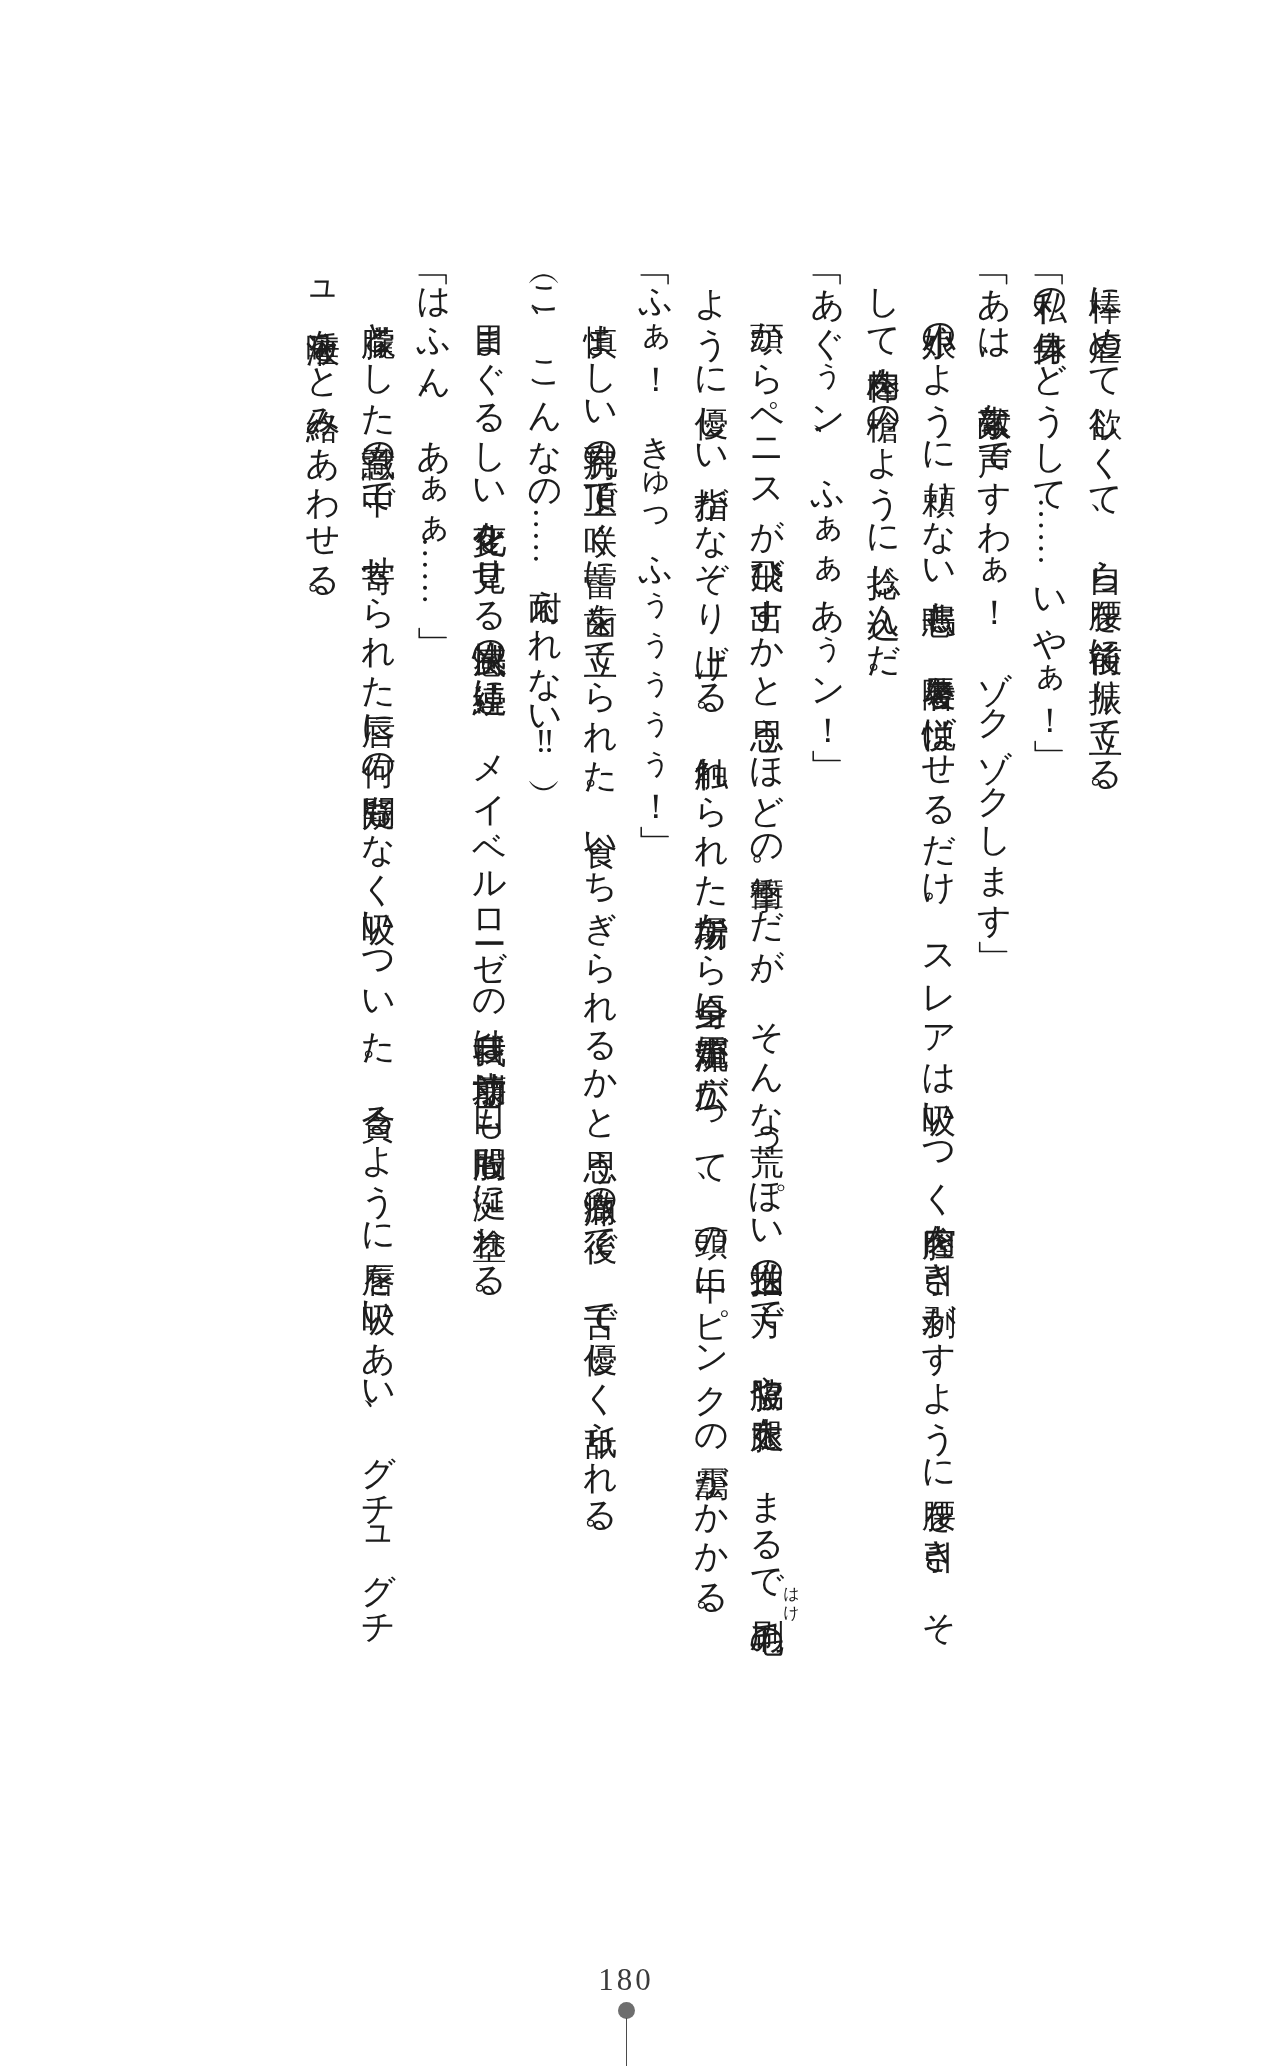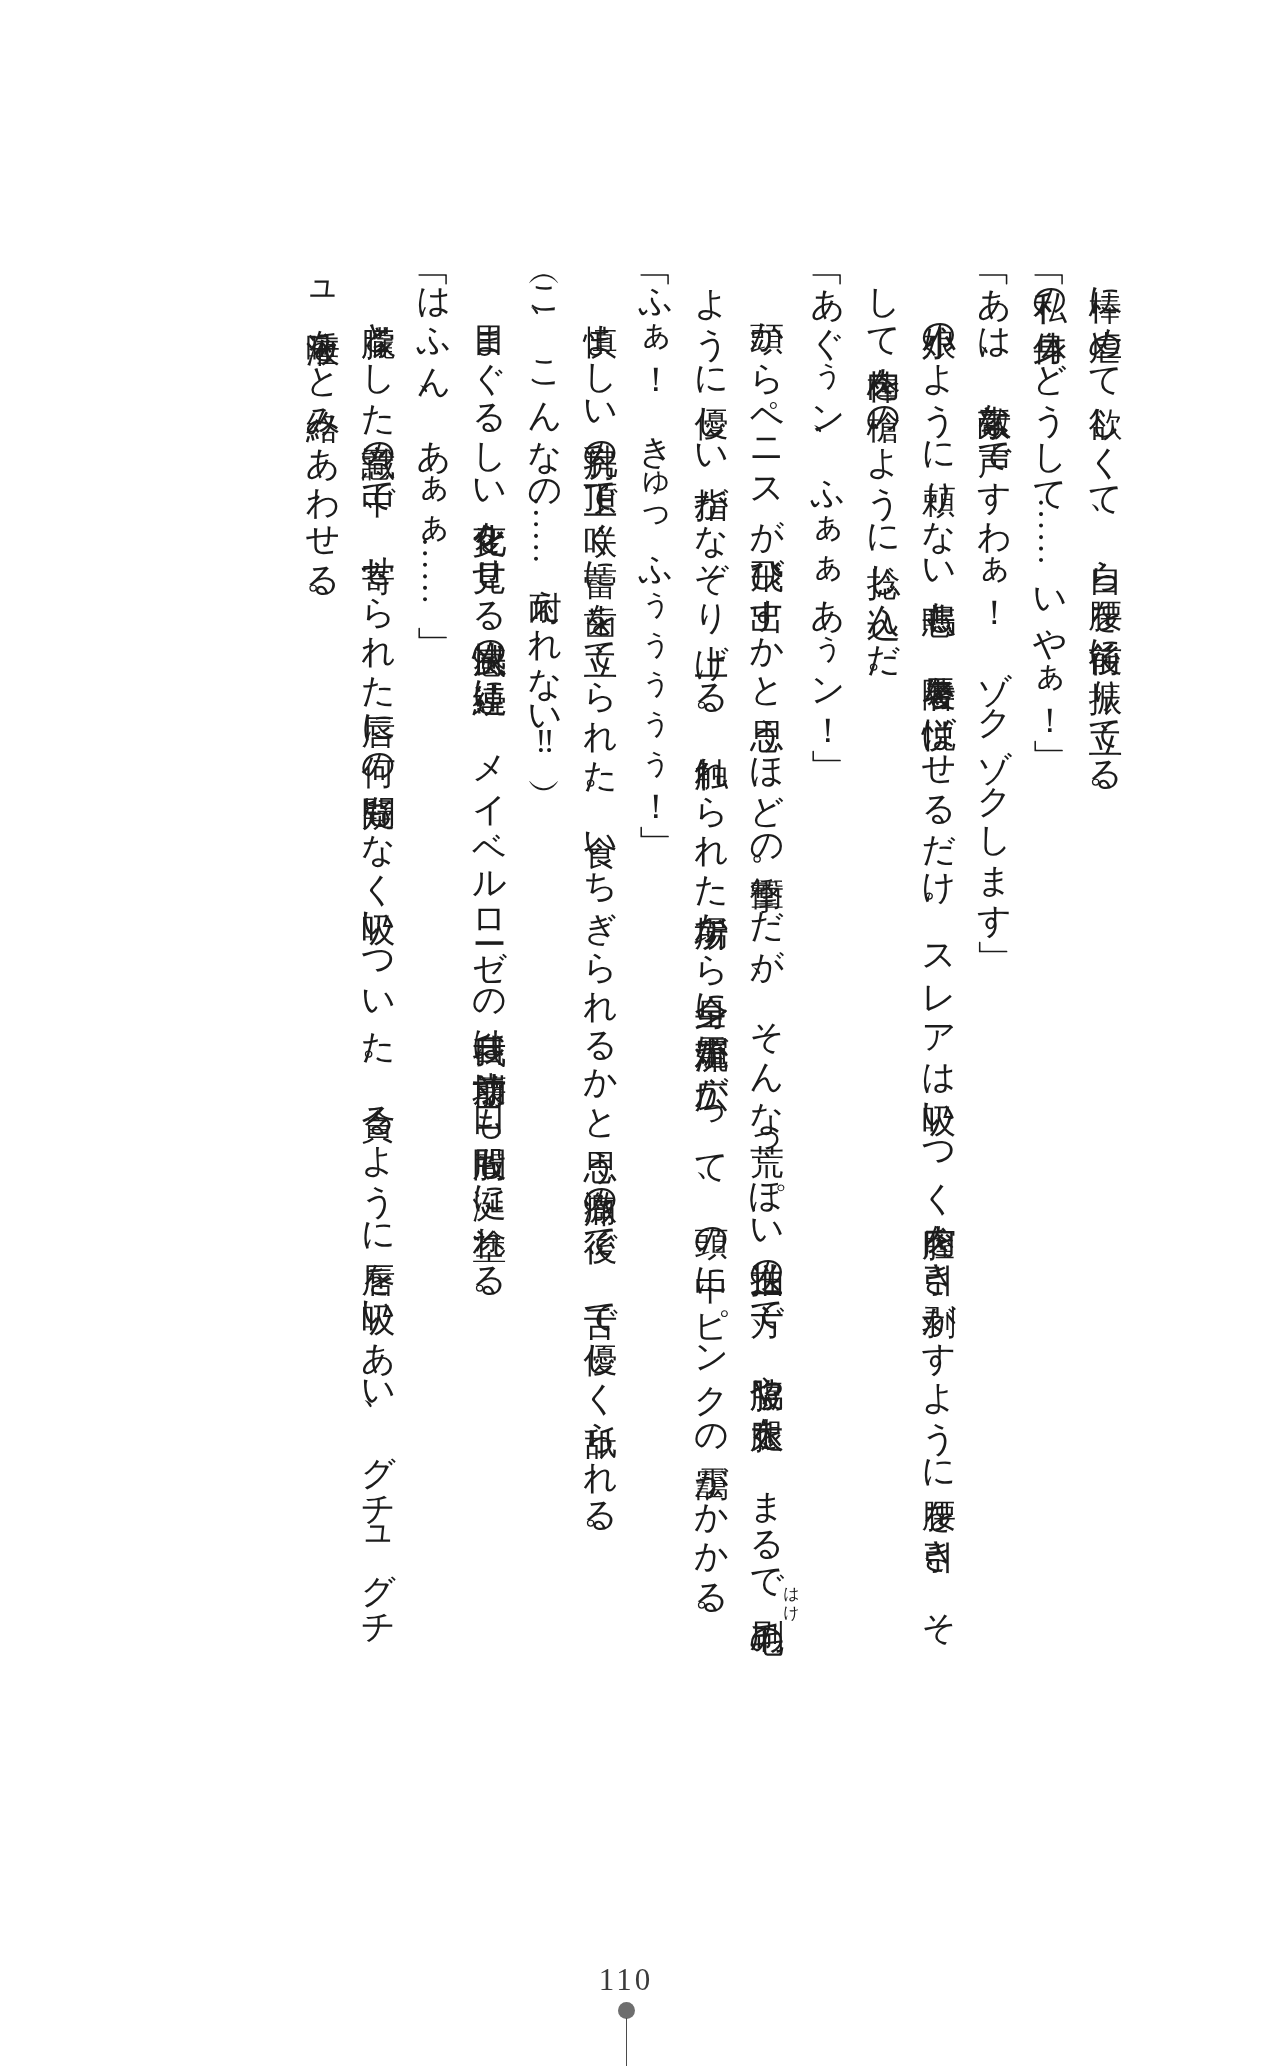--- a/index.html
+++ b/index.html
@@ -97,18 +97,18 @@
     <p class="para indent"><span>頭からペニスが飛び出すかと思うほどの衝撃。だが、そんな荒っぽい抽送の一方で、脇腹や太腿を、まるで</span><ruby><span>刷毛</span><rt>はけ</rt></ruby><span>のように優しい指がなぞり上げる。触れられた場所から全身に媚電流が広がって、頭の中にピンクの靄がかかる。</span></p>
     <p class="para">「ふぁ！　きゅっふぅぅぅぅぅ！」</p>
     <p class="para indent">慎ましい乳房の頂上で咲く蕾に歯を立てられた。食いちぎられるかと思う激痛の後で、舌で優しく舐られる。</p>
     <p class="para">（こ、こんなの……耐えれない‼）</p>
     <p class="para indent">目まぐるしい変化を見せる快感嵐の連続に、メイベルローゼの自我は崩壊寸前。口も股間も涎に塗れる。</p>
     <p class="para">「はふん、あぁぁ……」</p>
     <p class="para indent">朦朧とした意識の中で、寄せられた唇に何の疑問もなく吸いついた。貪るように唇を吸いあい、グチュグチュ唾液をと絡みあわせる。</p>
   </div>
 
   <div class="footer">
-    <div class="page-number">110</div>
+    <div class="page-number">180</div>
     <div class="footer-dot"></div>
     <div class="footer-line"></div>
   </div>
 
 </main>
 
 </body></html>

